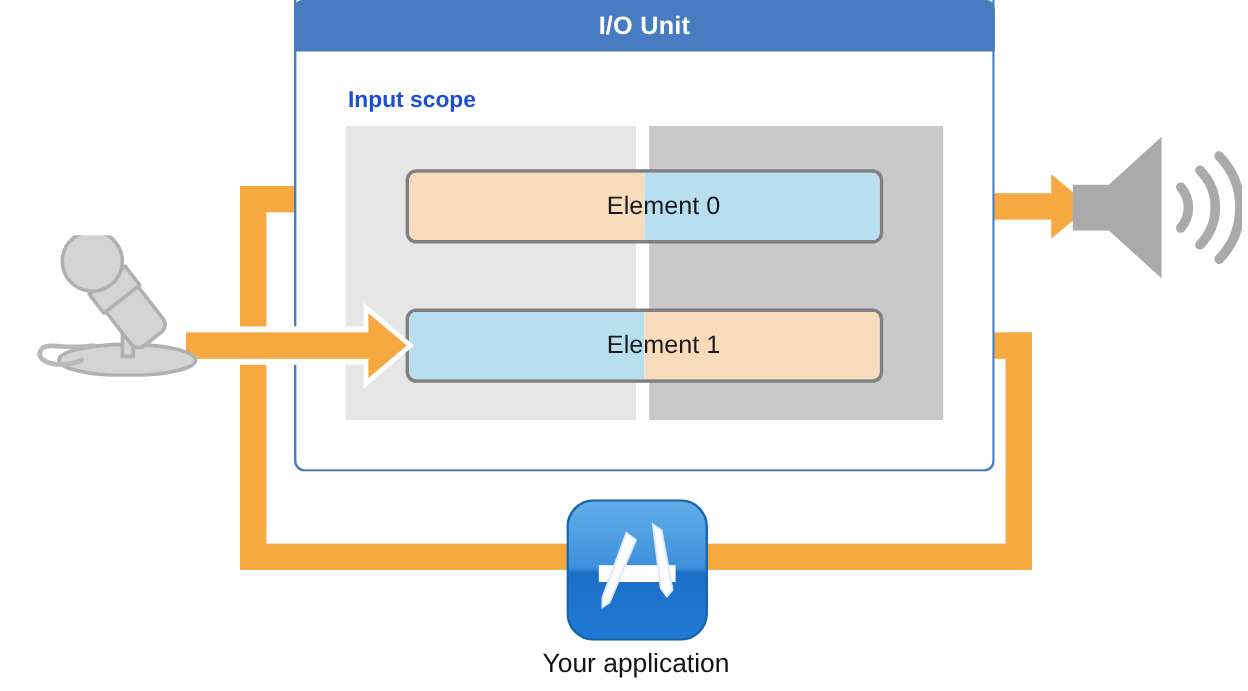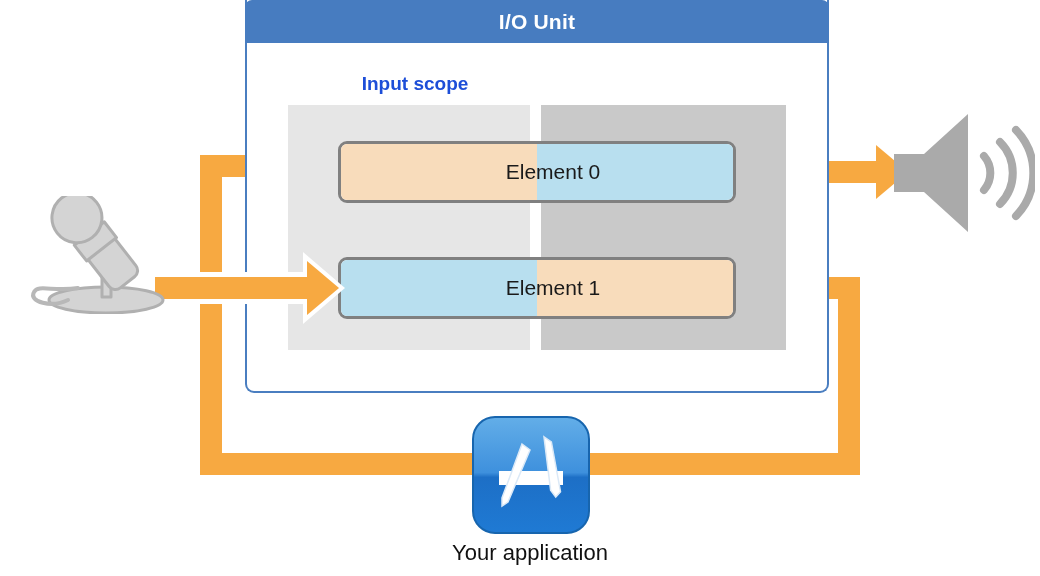--- a/index.html
+++ b/index.html
@@ -10,21 +10,21 @@
   body {
     font-family: "Liberation Sans", sans-serif;
   }
   #canvas {
     position: relative;
     width: 1040px;
     height: 576px;
     background: #ffffff;
     overflow: hidden;
   }
-  .abs { position: absolute; text-align: center; }
+  .abs { position: absolute; }
 
   
   #io-unit-box {
     left: 245px;
     top: 0px;
     width: 584px;
     height: 393px;
     border: 2px solid #4a7ec0;
     border-top: none;
     border-radius: 0 0 9px 9px;
@@ -140,20 +140,21 @@
   #app-icon {
     left: 472px;
     top: 416px;
     width: 118px;
     height: 118px;
   }
   #app-caption {
     left: 410px;
     top: 540px;
     width: 240px;
+    text-align: center;
     font-size: 22px;
     color: #111111;
   }
 
   
   #mic-icon { left: 8px; top: 196px; width: 160px; height: 118px; }
   #speaker-icon { left: 890px; top: 108px; width: 145px; height: 130px; }
 </style>
 </head>
 <body>

